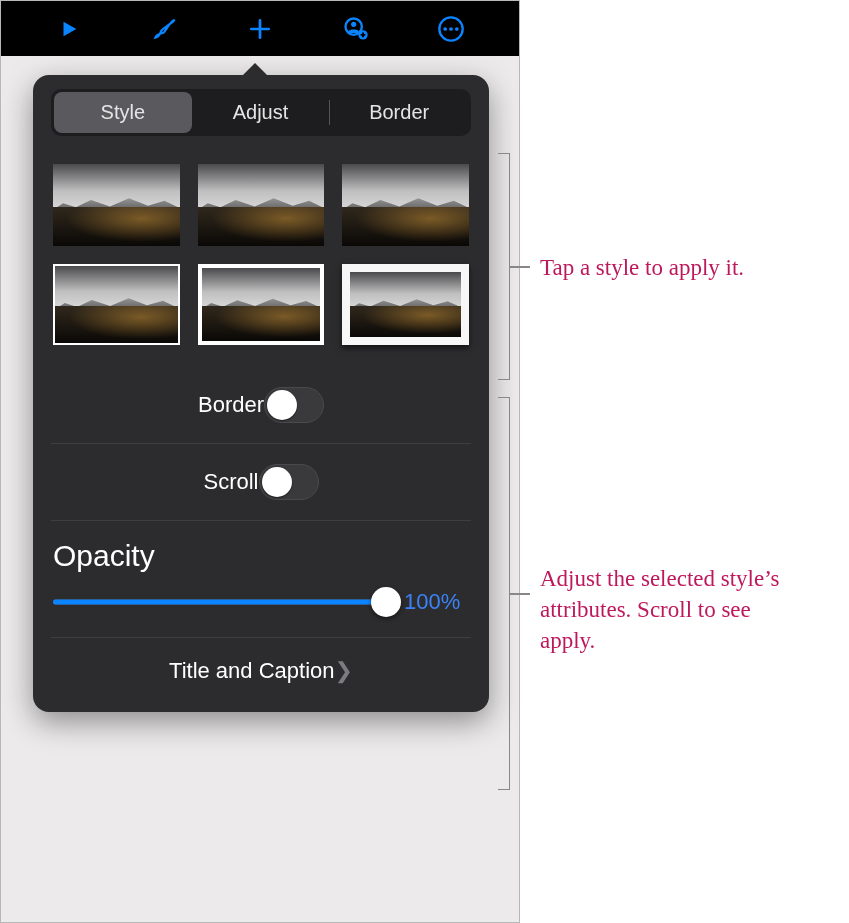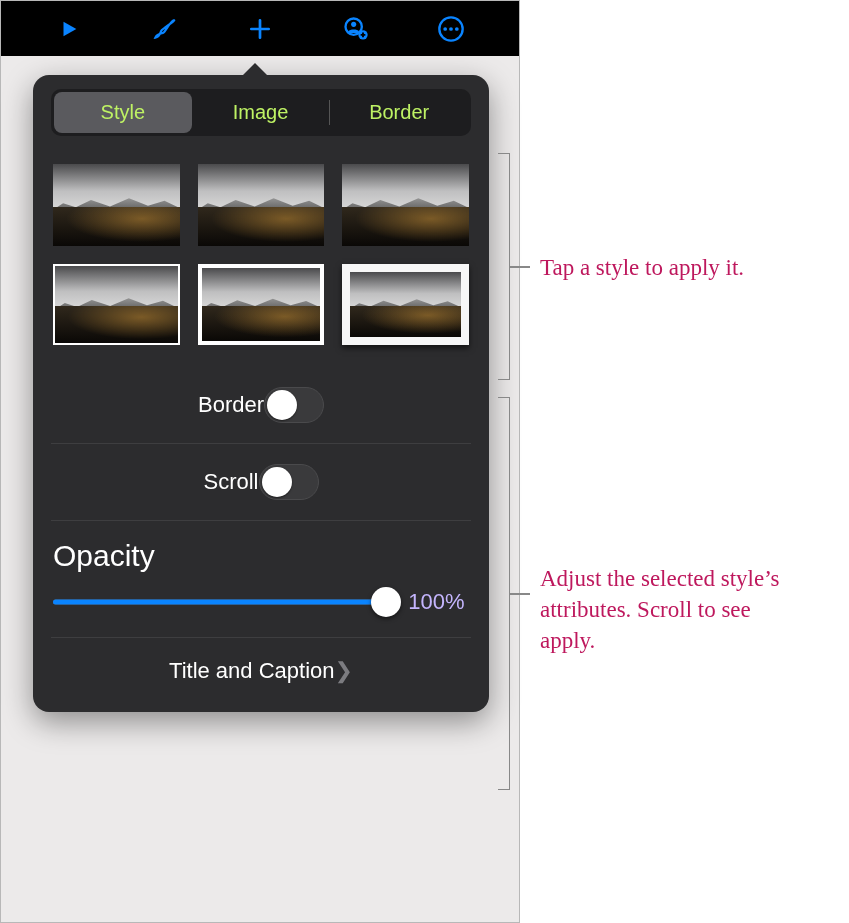--- a/index.html
+++ b/index.html
@@ -58,21 +58,21 @@
     background:#1d1d1f;
     border-radius:10px;
     padding:3px;
     gap:0;
   }
   .seg-item {
     flex:1;
     text-align:center;
     padding:9px 0;
     font-size:20px;
-    color:#bef264;
+    color:#e5e5e5;
     border-radius:8px;
     position:relative;
   }
   .seg-item.active { background:#5a5a5e; }
   .seg-divider {
     width:1px;
     background:#555;
     margin: 8px 0;
   }
   .thumb-grid {
@@ -156,21 +156,21 @@
     width:100%;
   }
   .slider-thumb {
     position:absolute; top:50%;
     width:30px; height:30px;
     background:#fff; border-radius:50%;
     transform:translate(-50%,-50%);
     left:100%;
     box-shadow:0 2px 4px rgba(0,0,0,.5);
   }
-  .opacity-value { font-size:22px; color:#c4b5fd; min-width:65px; text-align:center;}
+  .opacity-value { font-size:22px; color:#3b82f6; min-width:65px; text-align:left;}
   .row-chevron {
     color:#7c7c80;
     font-size:22px;
   }
 
   
   .callout-bracket {
     position:absolute;
     border-right: 1.5px solid #888;
     border-top: 1.5px solid #888;
@@ -226,21 +226,21 @@
           <circle cx="12" cy="12" r="1.6" fill="#0a84ff"></circle>
           <circle cx="17" cy="12" r="1.6" fill="#0a84ff"></circle>
         </svg>
     </div>
   </div>
 
   <div class="popover">
 
     <div class="segmented">
       <div class="seg-item active">Style</div>
-      <div class="seg-item">Image</div>
+      <div class="seg-item">Adjust</div>
       <div class="seg-divider"></div>
       <div class="seg-item">Border</div>
     </div>
 
     <div class="thumb-grid">
       <div class="thumb">
           <div class="thumb-inner">
             <div class="thumb-sky"></div>
             <div class="thumb-mtn"></div>
             <div class="thumb-ground"></div>

